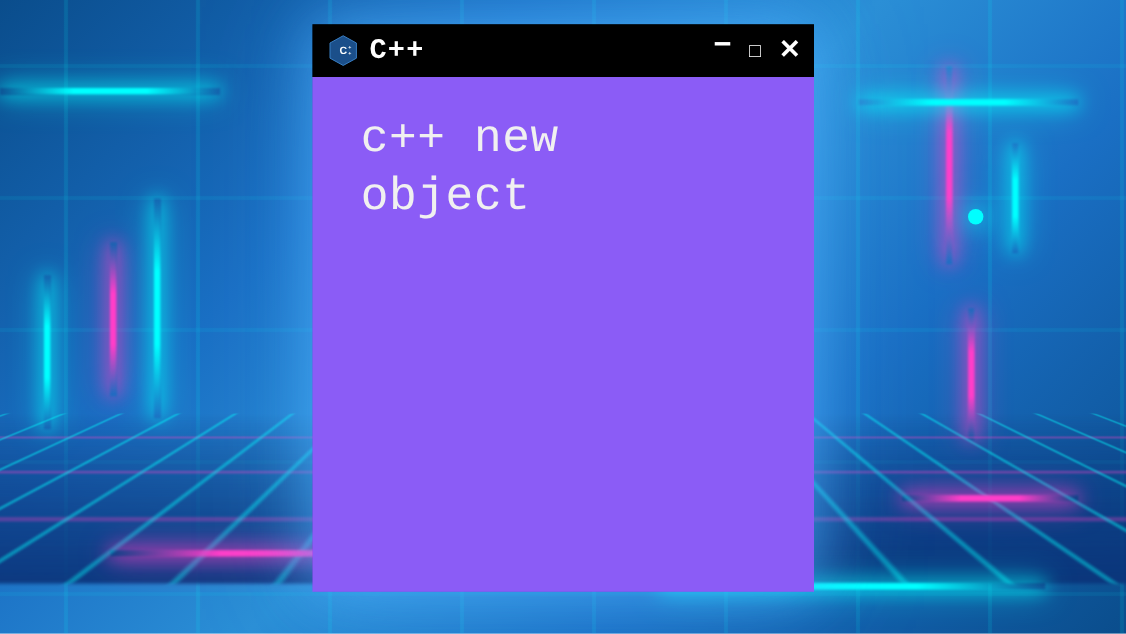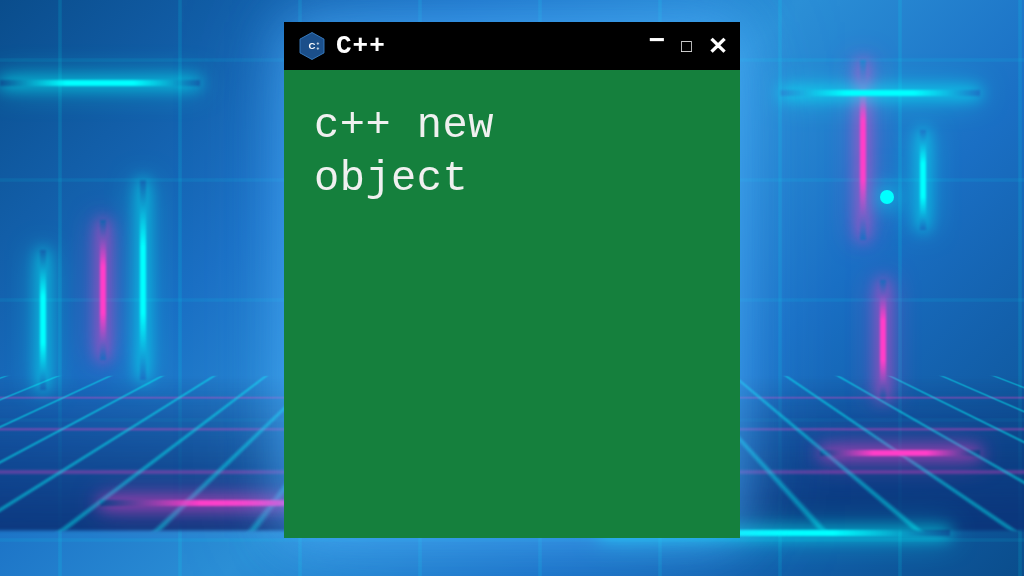--- a/index.html
+++ b/index.html
@@ -140,22 +140,22 @@
       cursor: pointer;
       line-height: 1;
       font-family: sans-serif;
     }
     .ctrl-min { font-size: 28px; position: relative; top: -6px; }
     .ctrl-max { font-size: 18px; }
     .ctrl-close { font-size: 24px; }
     
     .body {
       height: calc(100% - 48px);
-      background: #15803d;
-      padding: 30px 30px;
+      background: #8b5cf6;
+      padding: 30px 44px;
     }
     
     .content {
       color: #f0f0f0;
       font-size: 42px;
       line-height: 1.25;
       font-family: 'Consolas', 'Menlo', 'Courier New', monospace;
       white-space: pre-line;
       letter-spacing: 0.5px;
     }

